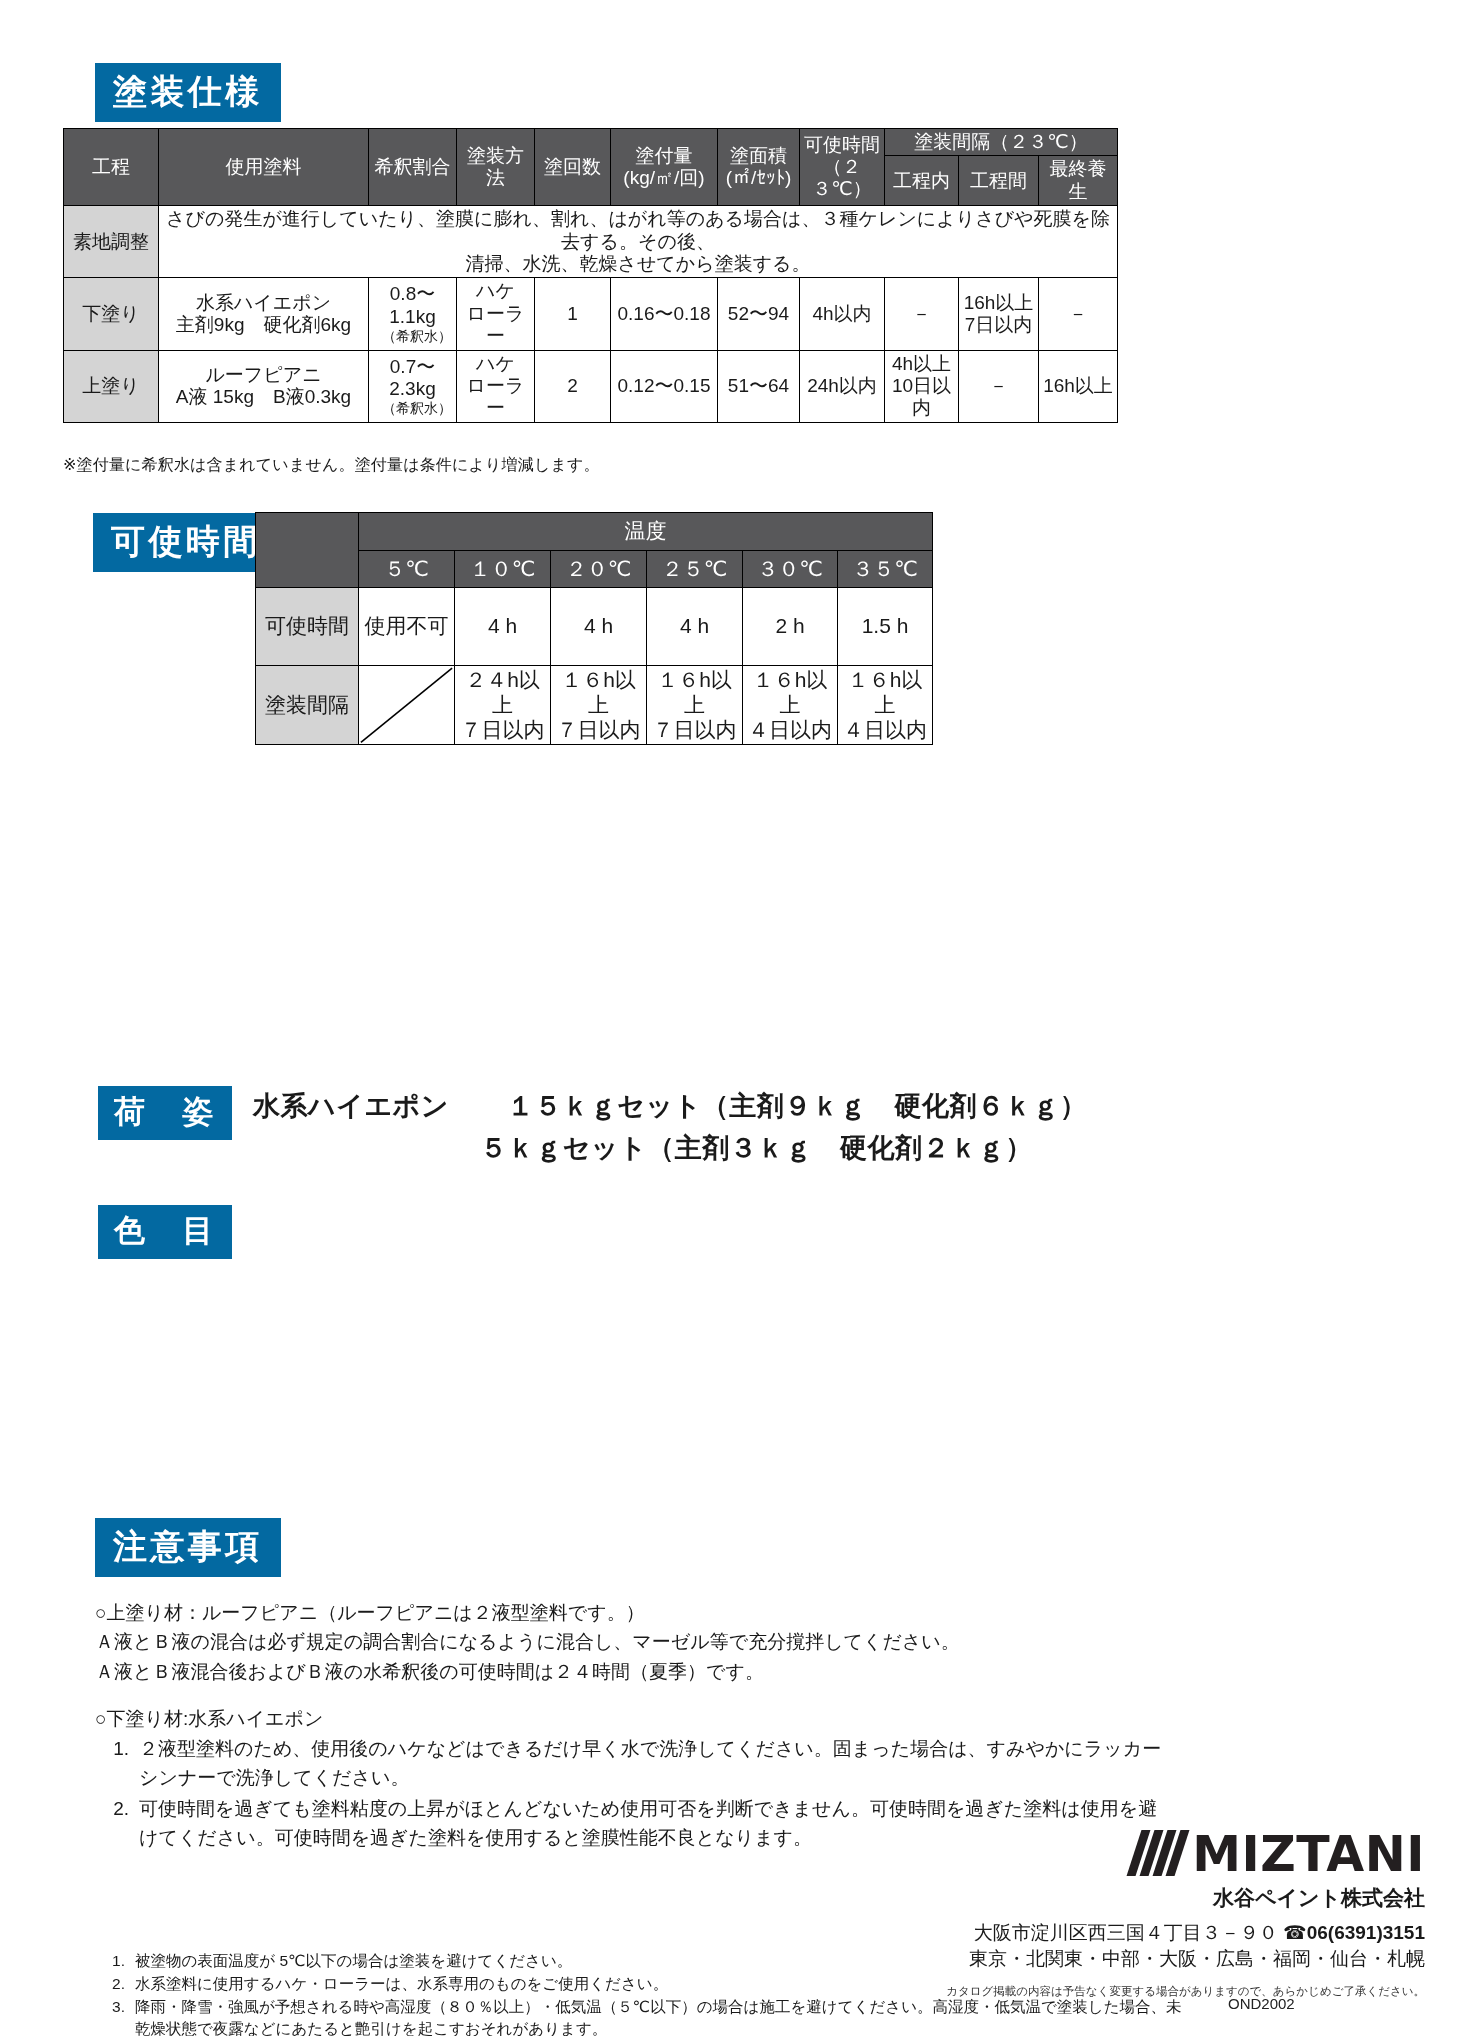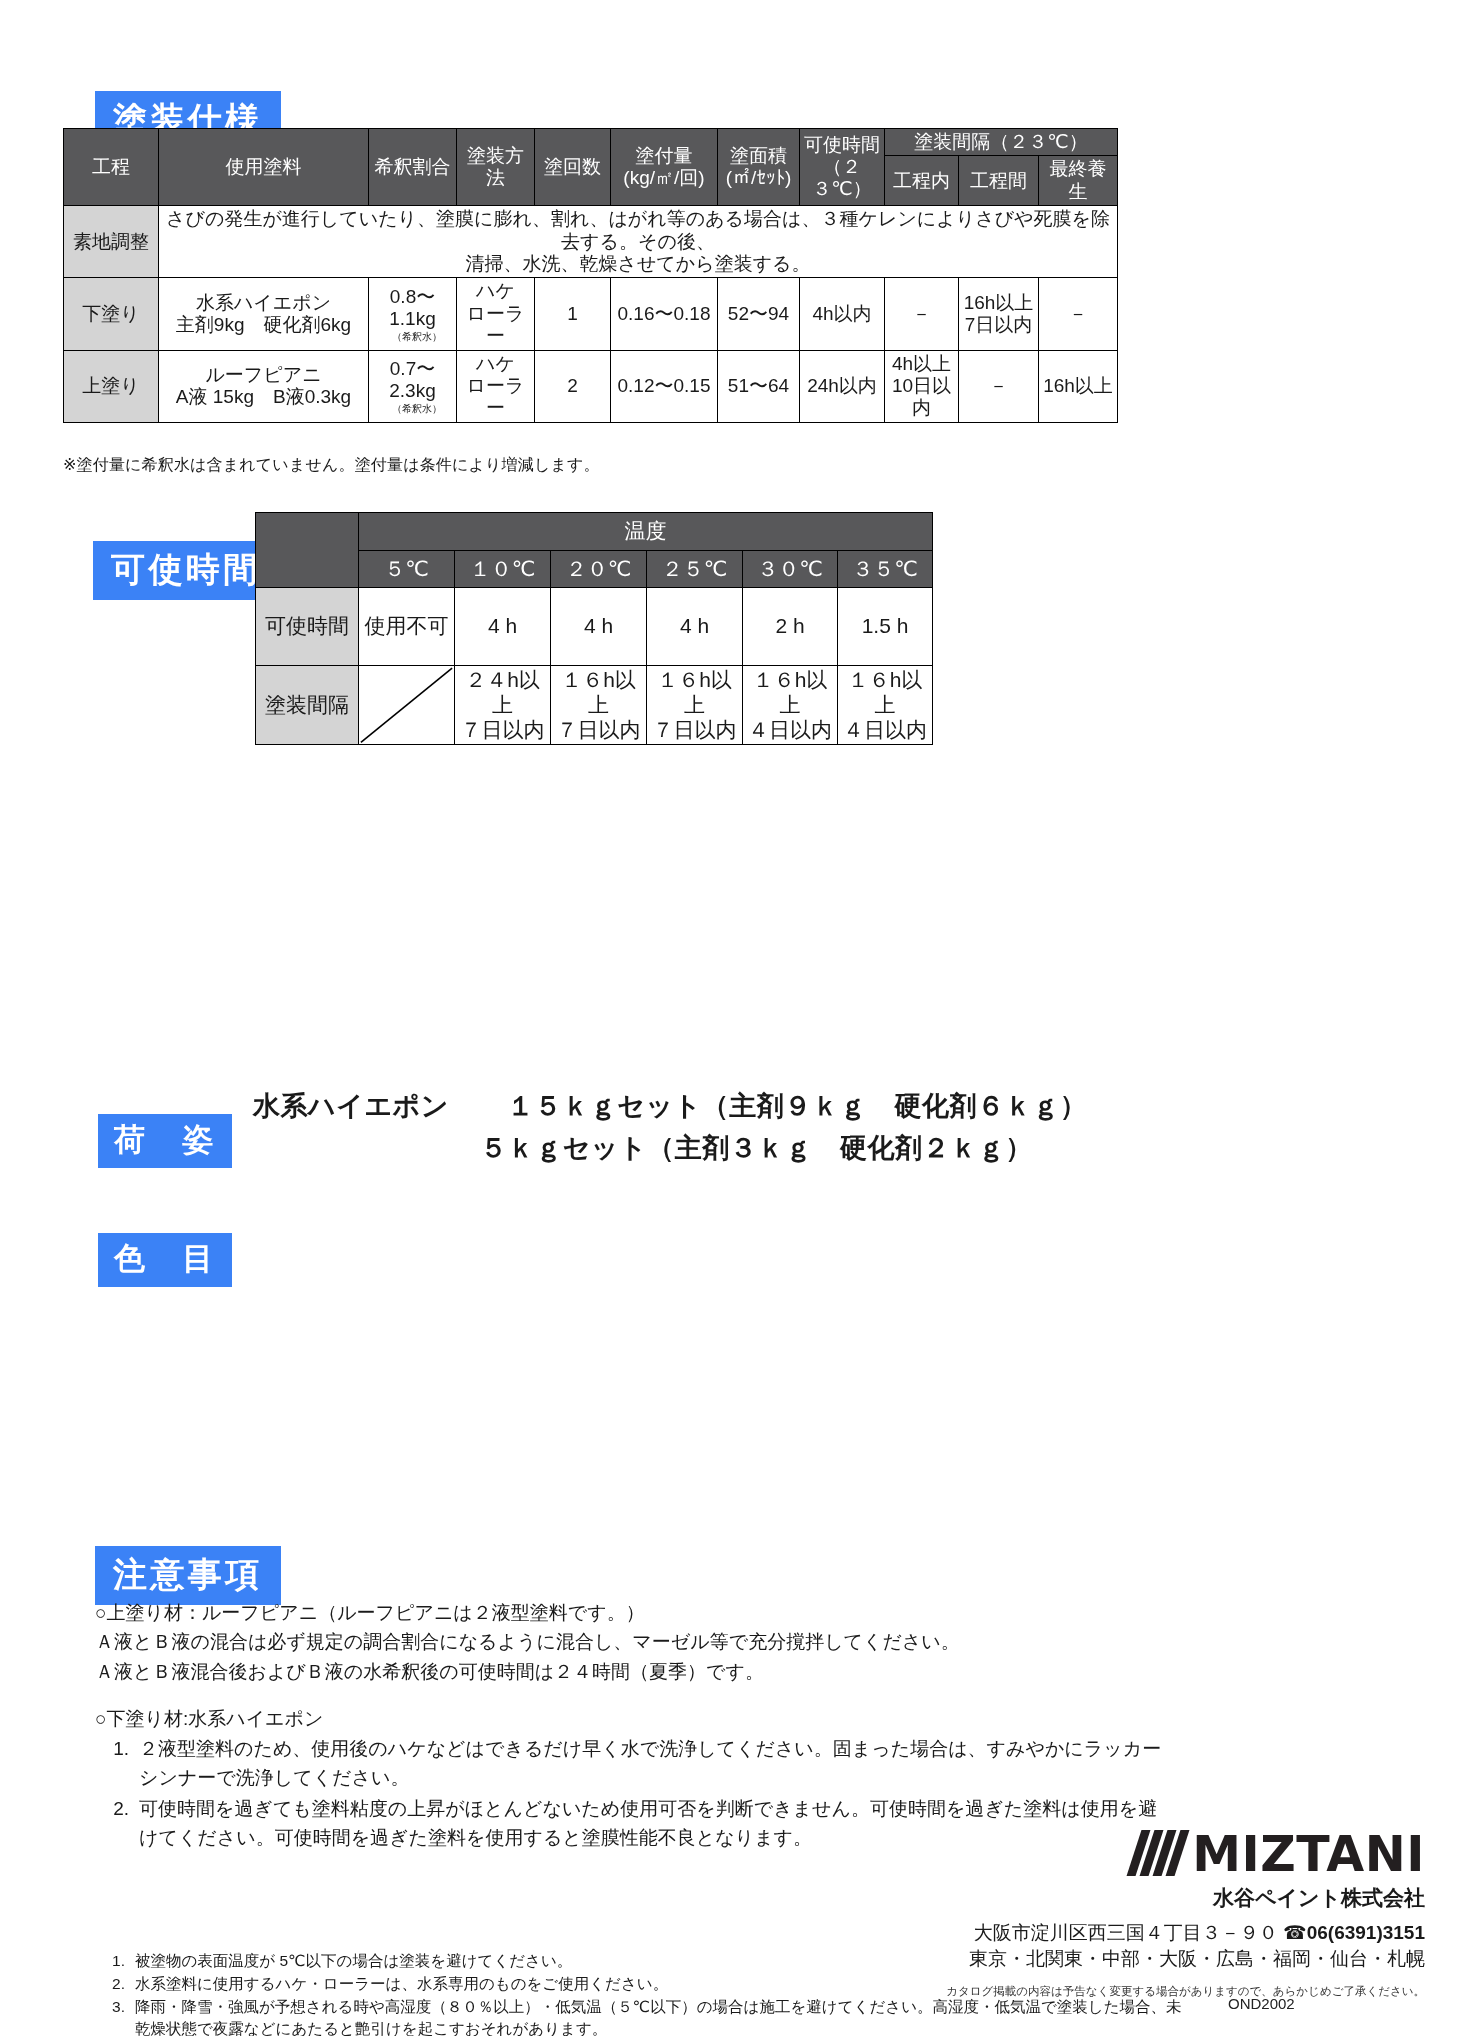--- a/index.html
+++ b/index.html
@@ -5,38 +5,37 @@
   html,body{margin:0;padding:0;background:#fff;}
   body{
     width:1470px;height:2036px;position:relative;
     font-family:"Liberation Sans","DejaVu Sans",sans-serif;
     color:#1a1a1a;-webkit-font-smoothing:antialiased;
   }
   .page{position:relative;width:1470px;height:2036px;box-sizing:border-box;}
 
   
   .tag{
-    display:inline-block;background:#3b82f6;color:#fff;
+    display:inline-block;background:#0369a1;color:#fff;
     font-weight:bold;letter-spacing:.10em;text-align:right;
     line-height:1;
-    margin-top:28px;
   }
   .tag-lg{font-size:34px;padding:11px 18px 14px 18px;}
   .tag-md{font-size:31px;padding:10px 16px 13px 16px;}
 
   
   table.t{border-collapse:collapse;table-layout:fixed;}
   table.t th,table.t td{
     border:1.6px solid #000;text-align:center;vertical-align:middle;
     padding:2px 3px;font-size:19px;line-height:1.18;
   }
   table.t th{background:#58585a;color:#fff;font-weight:normal;}
   td.rowhead{background:#d4d4d4;font-size:19px;}
   td.left{text-align:left;padding-left:7px;}
-  .xs{font-size:10px;margin-left:9px;}
+  .xs{font-size:14px;margin-left:9px;}
 
   
   #spec-table{position:absolute;left:63px;top:128px;width:1012px;}
   #spec-note{position:absolute;left:63px;top:455px;font-size:16px;letter-spacing:.01em;}
 
   
   #potlife-tag{position:absolute;left:93px;top:513px;}
   #potlife-table{position:absolute;left:255px;top:512px;width:677px;}
   #potlife-table th,#potlife-table td{font-size:21px;}
   .diag{position:relative;}

